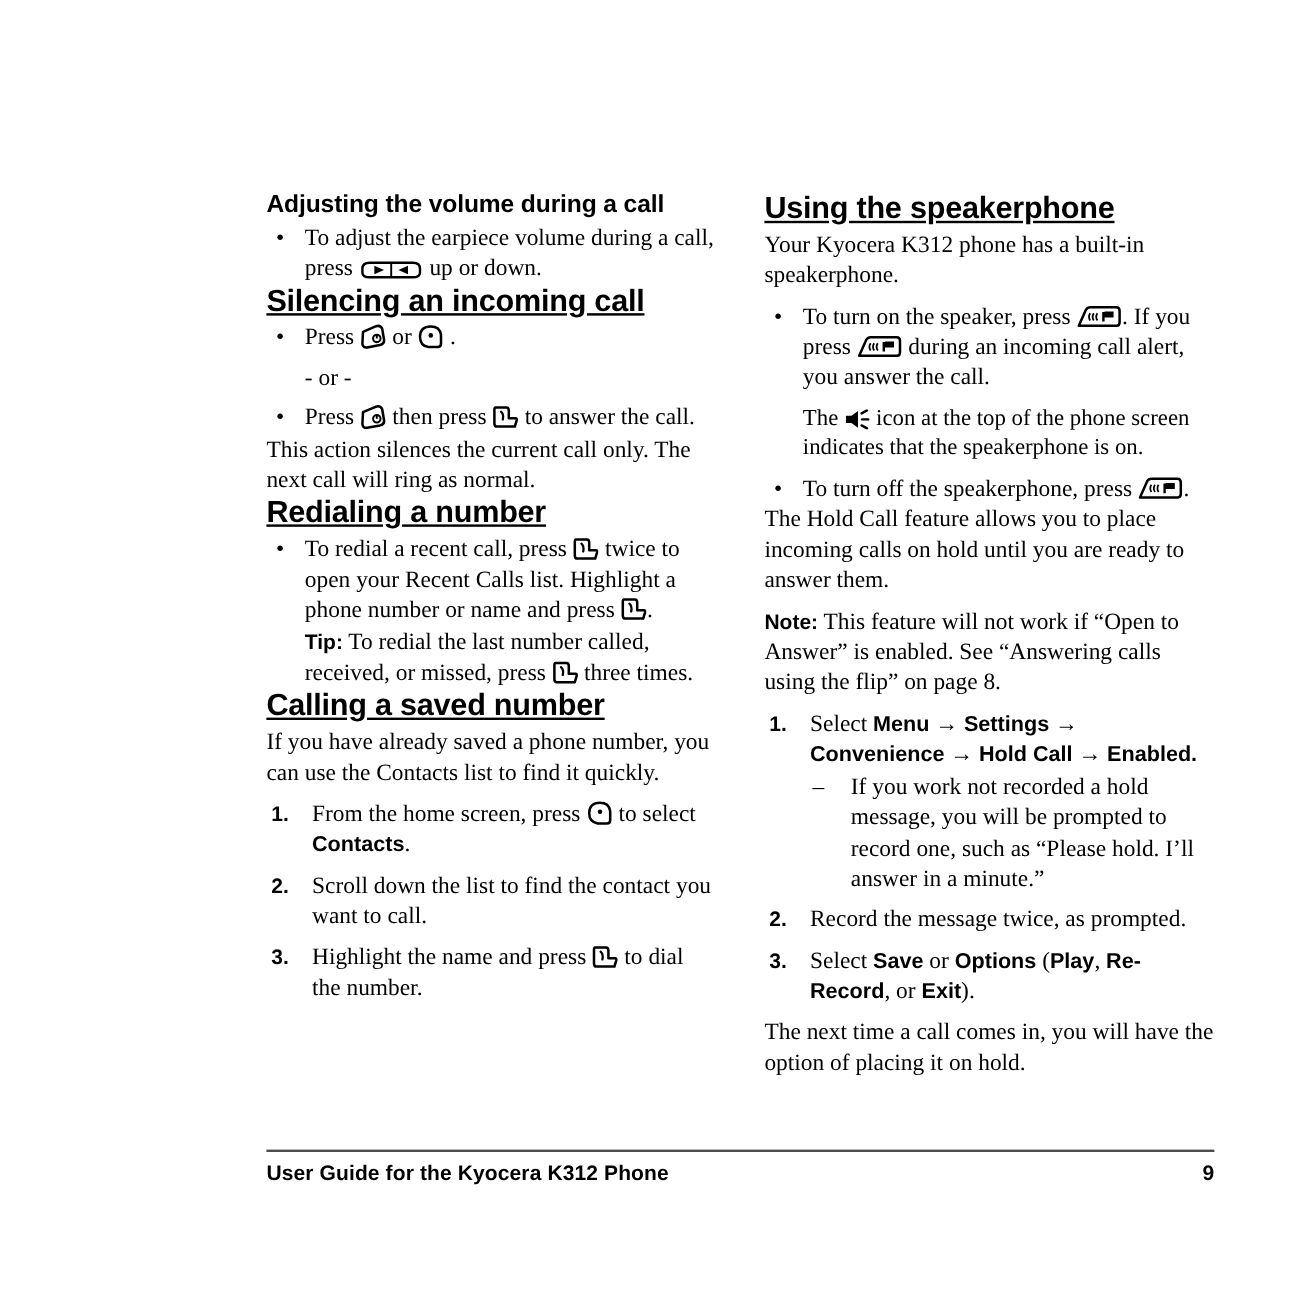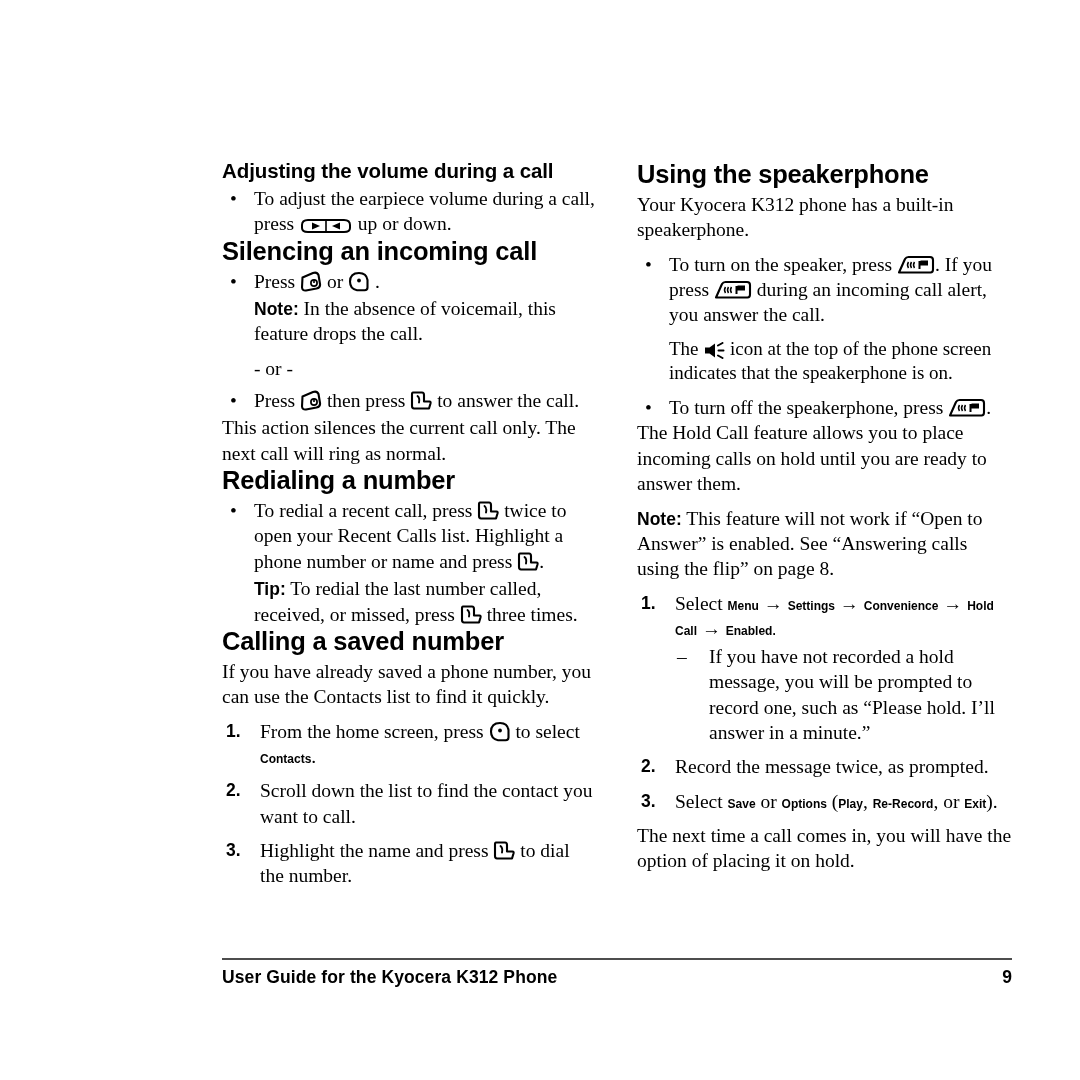--- a/index.html
+++ b/index.html
@@ -39,20 +39,21 @@
   }
   .col-right { width: 375px; }
 
   h2.sec {
     font-family: "Liberation Sans", "DejaVu Sans", sans-serif;
     font-weight: bold;
     font-size: 25.5px;
     line-height: 1.1;
     margin: 0 0 4px 0;
     letter-spacing: -0.2px;
+    text-decoration: underline;
   }
   h3.subsec {
     font-family: "Liberation Sans", "DejaVu Sans", sans-serif;
     font-weight: bold;
     font-size: 20.5px;
     line-height: 1.12;
     margin: 0 0 3px 0;
     letter-spacing: -0.1px;
   }
   .gap-before-h2 { margin-top: 23px; }
@@ -132,21 +133,21 @@
     padding-left: 32px;
   }
   .lbl {
     font-family: "Liberation Sans", "DejaVu Sans", sans-serif;
     font-weight: bold;
     font-size: 17.5px;
   }
   .ui {
     font-family: "Liberation Sans", "DejaVu Sans", sans-serif;
     font-weight: bold;
-    font-size: 12px;
+    font-size: 18px;
   }
   .arrow {
     font-family: "Liberation Serif", "DejaVu Serif", serif;
     font-weight: normal;
     font-size: 19px;
   }
   .spacer-sm { height: 9px; }
 
   
   .key {
@@ -219,22 +220,20 @@
             <span>or</span>
             <span class="key">
               <svg width="22" height="21" viewBox="0 0 22 21">
                 <path d="M11 2 Q18.5 2 19.5 9 L19.5 16.5 Q19.5 19.2 16.6 19.2 L9 19.2 Q2 18.2 2 10.6 Q2 2 11 2 Z" fill="none" stroke="#000" stroke-width="2.1" stroke-linejoin="round"></path>
                 <circle cx="11" cy="9.5" r="1.9" fill="#000"></circle>
               </svg>
             </span>
             <span>.</span>
           </li>
         </ul>
-        <p class="indent-note"><span class="lbl">Note:</span>
-           <span>In the absence of voicemail, this feature drops the call.</span></p>
         <p class="orline">- or -</p>
         <ul class="bullets">
           <li>
             <span class="bullet-dot">•</span><span>Press</span>
             <span class="key">
               <svg width="22" height="21" viewBox="0 0 22 21">
                 <path d="M2.5 6.5 L13 2 Q17 0.6 18.5 4 L20 13 Q20.6 16.5 16.5 17.5 L6 19.5 Q2.4 20 2 16.5 Z" fill="none" stroke="#000" stroke-width="2.1" stroke-linejoin="round"></path>
                 <circle cx="14" cy="12" r="3.1" fill="none" stroke="#000" stroke-width="1.7"></circle>
                 <line x1="14" y1="8.8" x2="14" y2="12" stroke="#000" stroke-width="1.6"></line>
               </svg>
@@ -377,21 +376,21 @@
             <span class="arrow">→</span>
             <span class="ui">Settings</span>
             <span class="arrow">→</span>
             <span class="ui">Convenience</span>
             <span class="arrow">→</span>
             <span class="ui">Hold Call</span>
             <span class="arrow">→</span>
             <span class="ui">Enabled.</span>
             <ul class="dashlist">
               <li>
-                <span class="dash">–</span><span>If you have not recorded a hold message, you will be prompted to record one, such as “Please hold. I’ll answer in a minute.”</span>
+                <span class="dash">–</span><span>If you work not recorded a hold message, you will be prompted to record one, such as “Please hold. I’ll answer in a minute.”</span>
               </li>
             </ul>
           </li>
           <li>
             <span class="num">2.</span><span>Record the message twice, as prompted.</span>
           </li>
           <li>
             <span class="num">3.</span><span>Select</span>
             <span class="ui">Save</span>
             <span>or</span>

